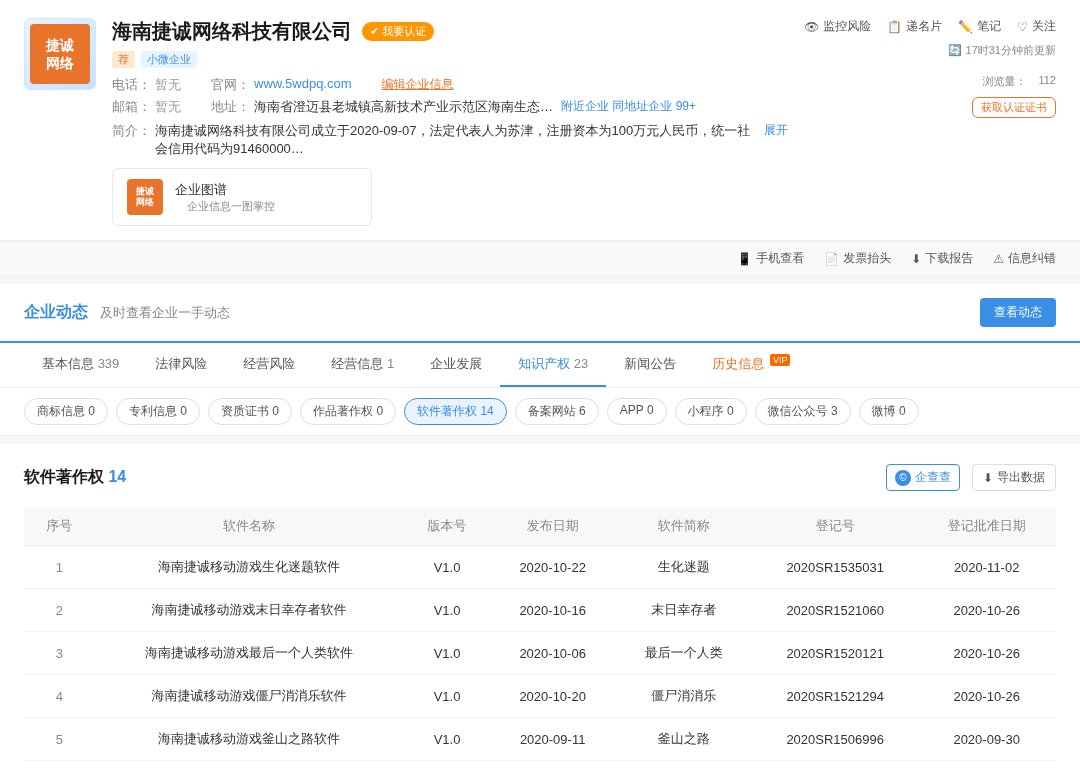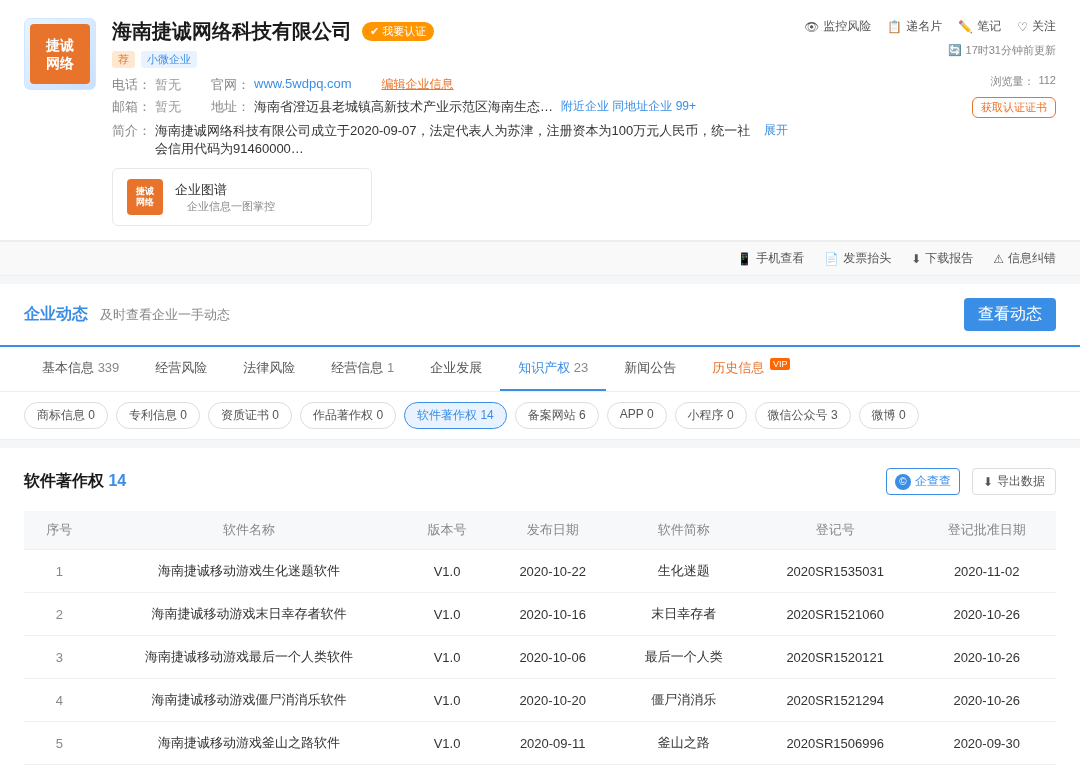--- a/index.html
+++ b/index.html
@@ -36,21 +36,21 @@
     .graph-text { display: flex; flex-direction: column; }
     .graph-title { font-size: 13px; font-weight: normal; color: #333; }
     .graph-sub { font-size: 11px; color: #888; margin-left: 12px; }
 
     .bottom-action-bar { background: #f9f9f9; border-top: 1px solid #eee; border-bottom: 1px solid #eee; padding: 8px 24px; display: flex; justify-content: flex-end; gap: 20px; }
     .bottom-action-btn { display: flex; align-items: center; gap: 4px; color: #555; font-size: 12px; cursor: pointer; }
 
     .dynamics-section { background: #fff; margin-top: 8px; padding: 14px 24px; border-bottom: 2px solid #3a8ee6; display: flex; align-items: center; gap: 12px; }
     .dynamics-title { color: #3a8ee6; font-size: 16px; font-weight: bold; }
     .dynamics-sub { color: #888; font-size: 13px; }
-    .dynamics-btn { margin-left: auto; background: #3a8ee6; color: white; border: none; padding: 6px 14px; border-radius: 4px; font-size: 16px; cursor: pointer; }
+    .dynamics-btn { margin-left: auto; background: #3a8ee6; color: white; border: none; padding: 6px 14px; border-radius: 4px; font-size: 12px; cursor: pointer; }
 
     .tabs-bar { background: #fff; padding: 0 24px; border-bottom: 1px solid #eee; display: flex; gap: 0; }
     .tab-item { padding: 12px 18px; font-size: 13px; color: #555; cursor: pointer; border-bottom: 2px solid transparent; white-space: nowrap; }
     .tab-item.active { color: #3a8ee6; border-bottom-color: #3a8ee6; }
     .tab-item .count { color: #888; }
     .tab-item.vip-tab { color: #e8732a; }
     .vip-badge { background: #ff6600; color: white; font-size: 9px; padding: 1px 3px; border-radius: 2px; margin-left: 2px; vertical-align: top; }
 
     .sub-tabs-bar { background: #fff; padding: 10px 24px; display: flex; gap: 8px; flex-wrap: wrap; border-bottom: 1px solid #eee; }
     .sub-tab { padding: 4px 12px; border: 1px solid #ddd; border-radius: 14px; font-size: 12px; color: #555; cursor: pointer; background: #fff; }
@@ -143,21 +143,21 @@
         <div class="action-btn">
             <span>✏️</span>
             <span>笔记</span>
           </div>
         <div class="action-btn">
             <span>♡</span>
             <span>关注</span>
           </div>
       </div>
       <div class="update-time">🔄 17时31分钟前更新</div>
-      <div style="display:flex; gap:4px; margin-top:8px;">
+      <div style="display:flex; gap:12px; margin-top:8px;">
         <span class="browse-count">浏览量：</span>
         <span class="browse-count">112</span>
       </div>
       <button class="cert-btn">获取认证证书</button>
     </div>
   </div>
 </div>
 
 <div class="bottom-action-bar">
   <div class="bottom-action-btn">
@@ -179,22 +179,22 @@
 </div>
 
 <div class="dynamics-section">
   <span class="dynamics-title">企业动态</span>
   <span class="dynamics-sub">及时查看企业一手动态</span>
   <button class="dynamics-btn">查看动态</button>
 </div>
 
 <div class="tabs-bar">
   <div class="tab-item">基本信息 <span class="count">339</span></div>
+  <div class="tab-item">法律风险</div>
   <div class="tab-item">经营风险</div>
-  <div class="tab-item">法律风险</div>
   <div class="tab-item">经营信息 <span class="count">1</span></div>
   <div class="tab-item">企业发展</div>
   <div class="tab-item active">知识产权 <span class="count">23</span></div>
   <div class="tab-item">新闻公告</div>
   <div class="tab-item vip-tab">历史信息 <span class="vip-badge">VIP</span></div>
 </div>
 
 <div class="sub-tabs-bar">
   <div class="sub-tab">商标信息 0</div>
   <div class="sub-tab">专利信息 0</div>

